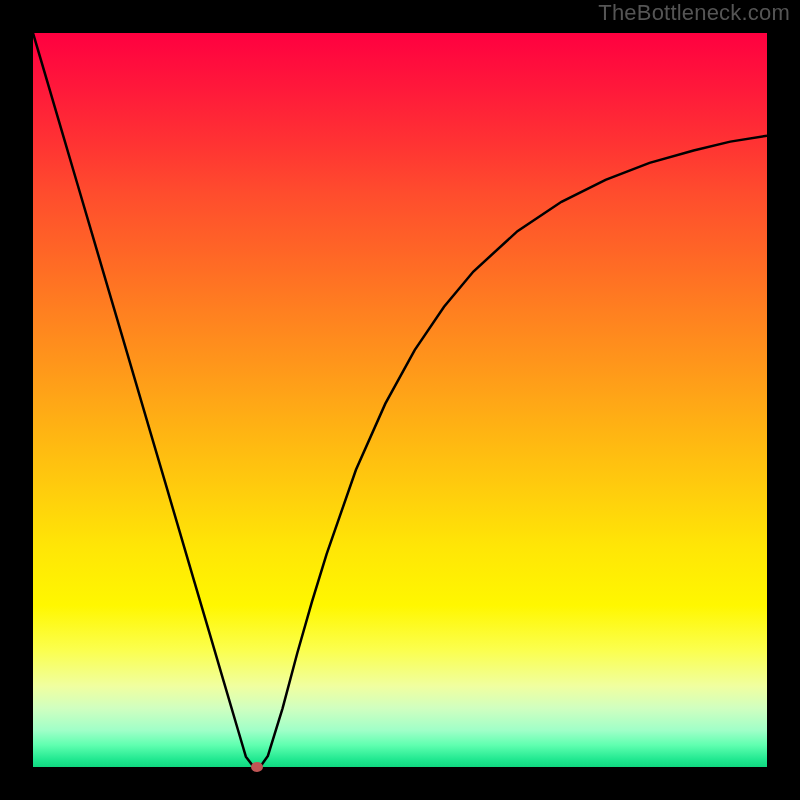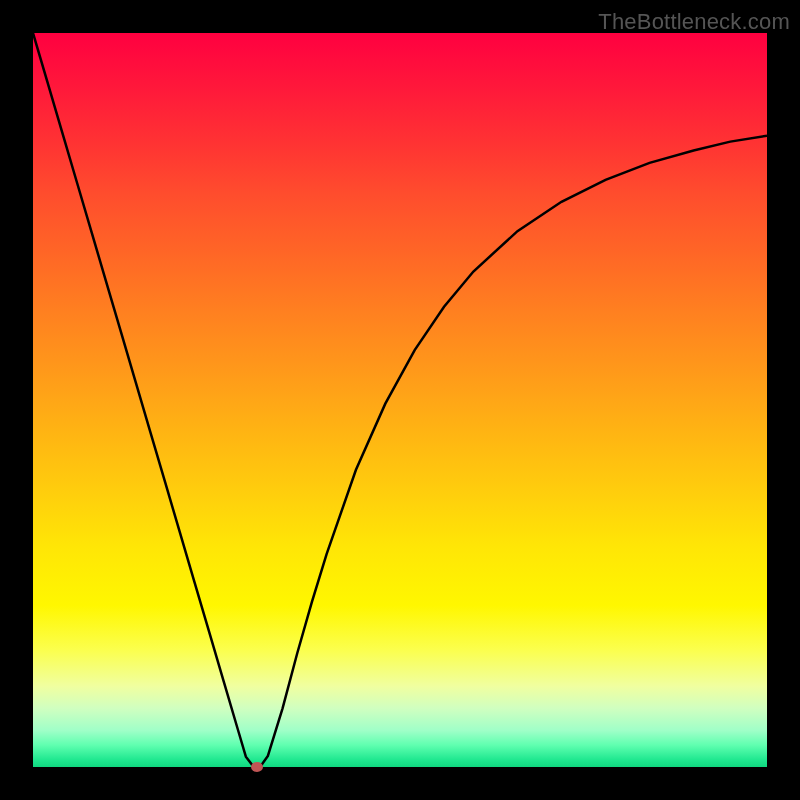--- a/index.html
+++ b/index.html
@@ -12,21 +12,21 @@
     overflow: hidden;
   }
   .chart-container {
     position: relative;
     width: 800px;
     height: 800px;
     background: #000;
   }
   .watermark {
     position: absolute;
-    top: 9px;
+    top: 0;
     right: 10px;
     color: #555;
     font-size: 22px;
     font-weight: 500;
     z-index: 5;
     letter-spacing: 0.2px;
   }
   .plot-area {
     position: absolute;
     left: 33px;

